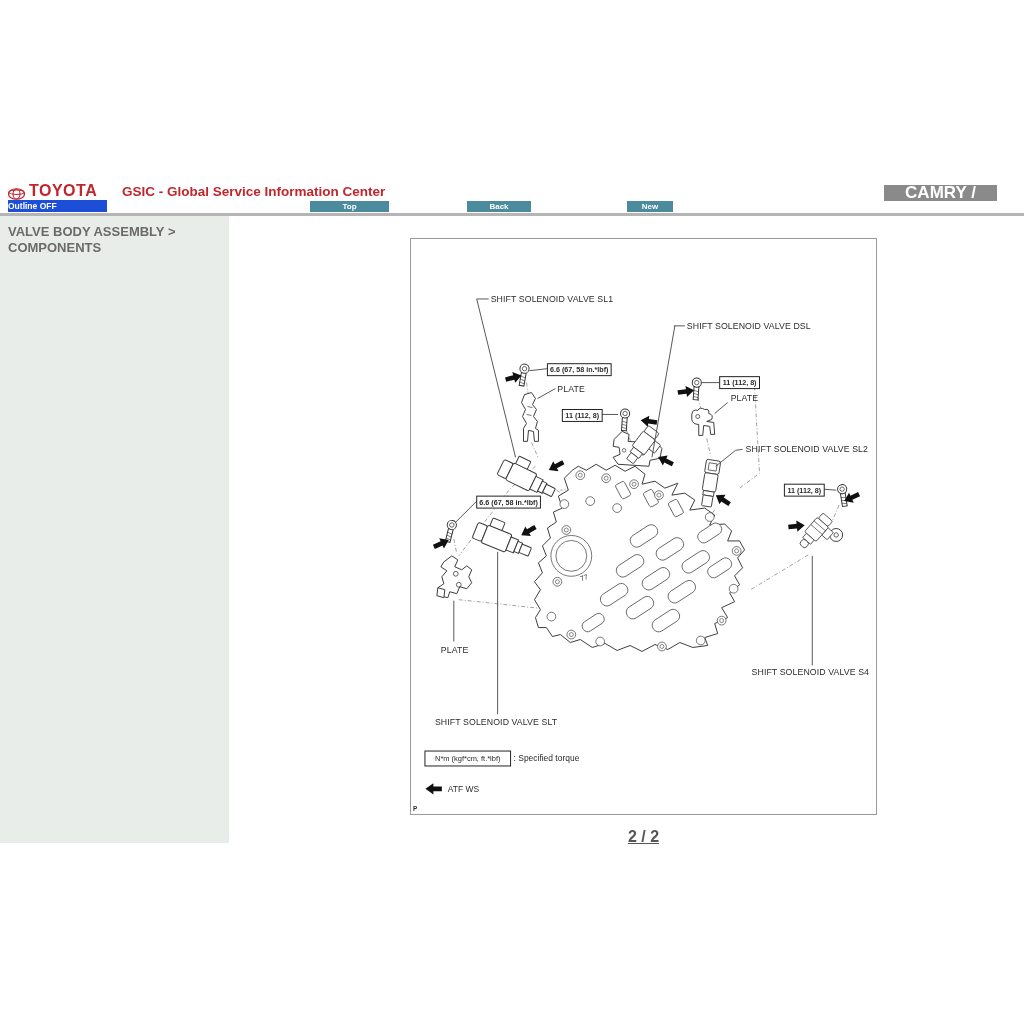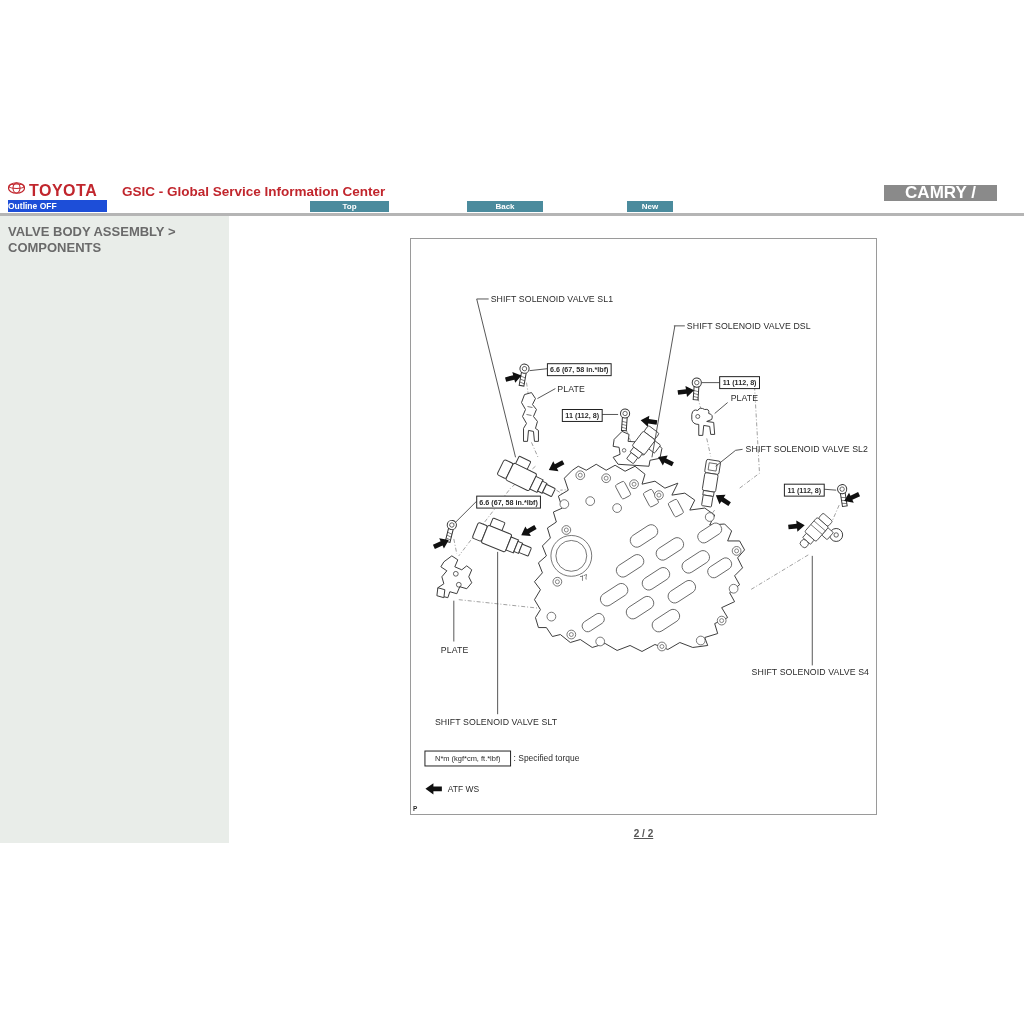--- a/index.html
+++ b/index.html
@@ -1,32 +1,32 @@
 <!DOCTYPE html>
 <html><head>
 <meta charset="utf-8">
 <style>
   * { margin:0; padding:0; box-sizing:border-box; }
   html,body { width:1024px; height:1024px; background:#fff; overflow:hidden;
               font-family:"Liberation Sans", sans-serif; position:relative; }
   .abs { position:absolute; }
 
   
-  #brand-row { left:8px; top:182px; height:18px; display:flex; align-items:flex-start; }
+  #brand-row { left:8px; top:182px; height:18px; display:flex; align-items:flex-end; }
   #brand-logo { width:17px; height:12px; margin-right:4px; }
   #brand-text { color:#c1262d; font-weight:bold; font-size:16px; letter-spacing:.5px; }
   #gsic-title { left:122px; top:184px; color:#c1262d; font-weight:bold; font-size:13.5px; }
   #outline-btn { left:8px; top:200px; width:99px; height:12px; background:#1d4ed8;
                  color:#fff; font-size:8.5px; font-weight:bold; text-align:left;
                  line-height:12px; border:none; cursor:pointer; display:block; }
   .teal-btn { position:absolute; top:201px; height:11px; background:#4b8b9d; color:#fff;
               font-size:8px; font-weight:bold; text-align:center; line-height:11px;
               border:none; cursor:pointer; display:block; }
   #btn-top  { left:310px; width:79px; }
-  #btn-back { left:467px; width:76px; }
+  #btn-back { left:467px; width:64px; }
   #btn-new  { left:627px; width:46px; }
   #vehicle-badge { left:884px; top:185px; width:113px; height:16px; background:#8a8a8a;
                    color:#fff; font-size:17px; font-weight:bold; text-align:center;
                    line-height:16px; }
   #header-divider { left:0; top:213px; width:1024px; height:3px; background:#b5b5b5; }
 
   
   #sidebar { left:0; top:216px; width:229px; height:627px; background:#e9ede9; }
   #sidebar-title { padding:8px 0 0 8px; color:#6a6a6a; font-weight:bold;
                    font-size:13px; line-height:16px; }
@@ -40,21 +40,21 @@
   .tq  { font-size:7.2px; font-weight:bold; }
   .leader { stroke:#444; stroke-width:.9; fill:none; }
   .dash { stroke:#888; stroke-width:.8; fill:none; stroke-dasharray:4 2 1 2; }
   .part { stroke:#3c3c3c; stroke-width:1; fill:#fff; }
   .part2 { stroke:#555; stroke-width:.8; fill:#fff; }
   .tqbox { stroke:#222; stroke-width:1; fill:#fff; }
   .arr { fill:#101010; }
 
   
   #page-indicator { left:410px; top:828px; width:467px; text-align:center;
-                    color:#555; font-size:10px; font-weight:bold;text-decoration:underline; }
+                    color:#555; font-size:16px; font-weight:bold;text-decoration:underline; }
 </style>
 </head>
 <body>
 
 <div class="abs" id="brand-row">
   <svg id="brand-logo" viewBox="0 0 34 24">
     <ellipse cx="17" cy="12" rx="16" ry="10.5" fill="none" stroke="#c1262d" stroke-width="2.4"></ellipse>
     <ellipse cx="17" cy="12" rx="7" ry="10" fill="none" stroke="#c1262d" stroke-width="2.2"></ellipse>
     <ellipse cx="17" cy="8.5" rx="15" ry="4.5" fill="none" stroke="#c1262d" stroke-width="2.2"></ellipse>
   </svg>

